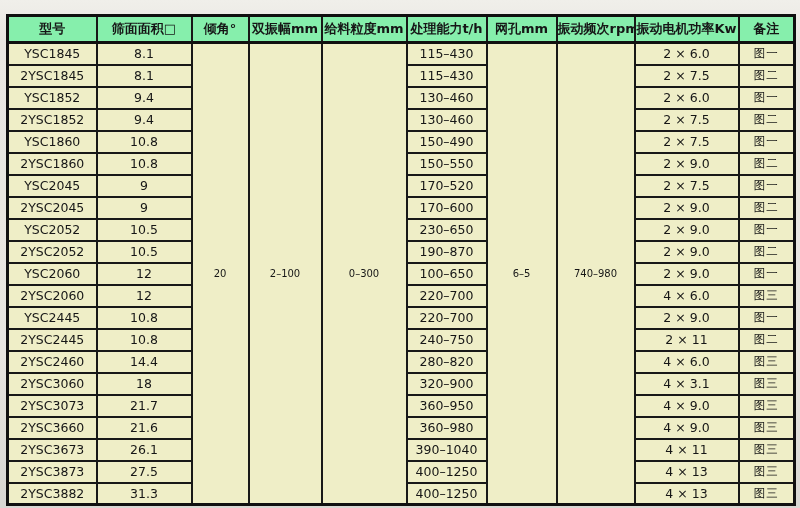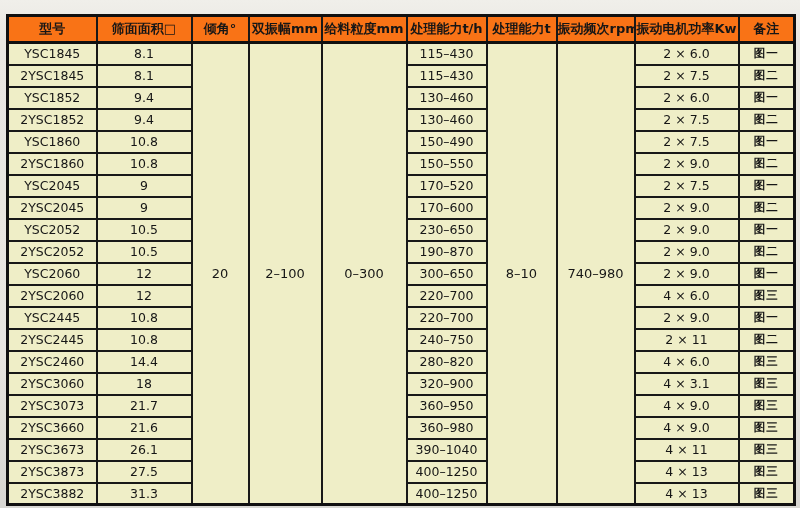--- a/index.html
+++ b/index.html
@@ -31,38 +31,38 @@
     border: 2px solid #181818;
     text-align: center;
     vertical-align: middle;
     padding: 0;
     overflow: hidden;
     white-space: nowrap;
     color: #161616;
   }
   table.spec thead tr { height: 27px; }
   table.spec thead th {
-    background: #f97316;
+    background: #86efac;
     font-size: 13px;
     font-weight: 700;
     border-bottom: 3px solid #101010;
   }
   table.spec tbody tr { height: 22px; }
   table.spec tbody td {
     background: #efeec7;
     font-size: 12.5px;
     font-weight: 400;
   }
   table.spec tbody td.note-cell {
-    font-weight: 700;
+    font-weight: 400;
     font-size: 11.5px;
     letter-spacing: 1px;
   }
   table.spec tbody td.merged-cell {
-    font-size: 13px;
+    font-size: 10px;
   }
 </style>
 </head>
 <body>
 
 <div class="page">
   <table class="spec">
     <colgroup>
         <col style="width: 89px;">
         <col style="width: 95px;">
@@ -76,35 +76,35 @@
         <col style="width: 56px;">
       </colgroup>
     <thead>
       <tr>
           <th>型号</th>
           <th>筛面面积□</th>
           <th>倾角°</th>
           <th>双振幅mm</th>
           <th>给料粒度mm</th>
           <th>处理能力t/h</th>
-          <th>处理能力t</th>
+          <th>网孔mm</th>
           <th>振动频次rpm</th>
           <th>振动电机功率Kw</th>
           <th>备注</th>
         </tr>
     </thead>
     <tbody>
         <tr>
           <td>YSC1845</td>
           <td>8.1</td>
           <td class="merged-cell" rowspan="21">20</td>
           <td class="merged-cell" rowspan="21">2–100</td>
           <td class="merged-cell" rowspan="21">0–300</td>
           <td>115–430</td>
-          <td class="merged-cell" rowspan="21">8–10</td>
+          <td class="merged-cell" rowspan="21">6–5</td>
           <td class="merged-cell" rowspan="21">740–980</td>
           <td>2 × 6.0</td>
           <td class="note-cell">图一</td>
         </tr>
         <tr>
           <td>2YSC1845</td>
           <td>8.1</td>
           <td>115–430</td>
           <td>2 × 7.5</td>
           <td class="note-cell">图二</td>
@@ -161,21 +161,21 @@
         <tr>
           <td>2YSC2052</td>
           <td>10.5</td>
           <td>190–870</td>
           <td>2 × 9.0</td>
           <td class="note-cell">图二</td>
         </tr>
         <tr>
           <td>YSC2060</td>
           <td>12</td>
-          <td>300–650</td>
+          <td>100–650</td>
           <td>2 × 9.0</td>
           <td class="note-cell">图一</td>
         </tr>
         <tr>
           <td>2YSC2060</td>
           <td>12</td>
           <td>220–700</td>
           <td>4 × 6.0</td>
           <td class="note-cell">图三</td>
         </tr>

